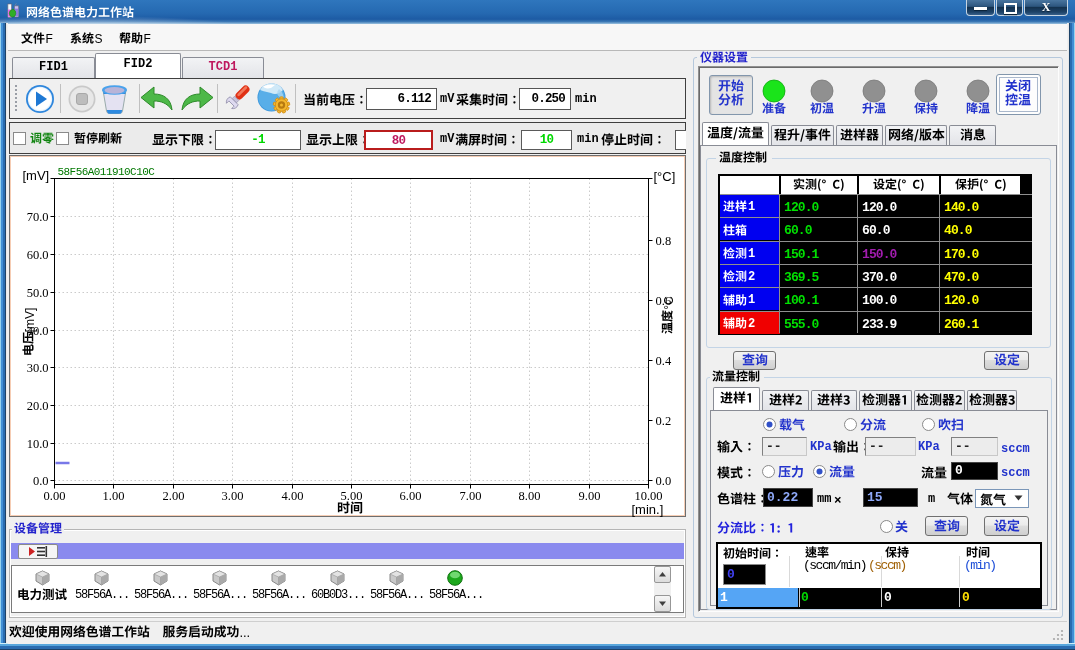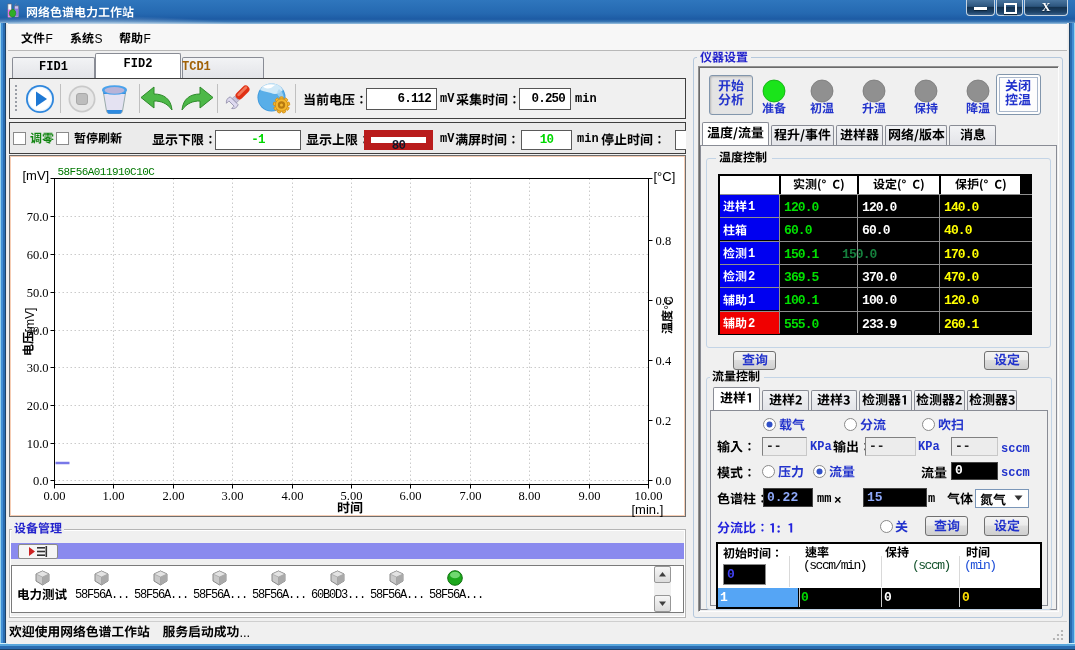--- a/index.html
+++ b/index.html
@@ -187,21 +187,21 @@
       </svg>
       <div style="position:absolute;left:143.5px;top:31.5px;font:12px 'Liberation Sans';color:#000">F</div>
       <div style="position:absolute;left:12px;top:57px;width:83px;height:21px;
 background:linear-gradient(180deg,#f2f3f5,#e3e4e8);border:1px solid #898c95;border-bottom:none;border-radius:2px 2px 0 0;box-sizing:border-box"></div>
       <div style="position:absolute;left:12px;top:60px;width:83px;text-align:center;font:bold 12px 'Liberation Mono';color:#000;position:absolute">FID1</div>
       <div style="position:absolute;left:95px;top:53px;width:86px;height:25px;background:#fff;
 border:1px solid #898c95;border-bottom:none;border-radius:2px 2px 0 0;z-index:3;box-sizing:border-box"></div>
       <div style="position:absolute;left:95px;top:57px;width:86px;text-align:center;font:bold 12px 'Liberation Mono';color:#000;z-index:4;position:absolute">FID2</div>
       <div style="position:absolute;left:182px;top:57px;width:82px;height:21px;
 background:linear-gradient(180deg,#f2f3f5,#e3e4e8);border:1px solid #898c95;border-bottom:none;border-radius:2px 2px 0 0;box-sizing:border-box"></div>
-      <div style="position:absolute;left:182px;top:60px;width:82px;font:bold 12px 'Liberation Mono';color:#a16207;position:absolute">TCD1</div>
+      <div style="position:absolute;left:182px;top:60px;width:82px;text-align:center;font:bold 12px 'Liberation Mono';color:#be185d;position:absolute">TCD1</div>
       <div style="position:absolute;left:9px;top:78px;width:677px;height:41px;background:#f0f0f0;border:1px solid #3f3f3f;box-sizing:border-box"></div>
       <svg style="position:absolute;left:15px;top:85px" width="3" height="28">
         <rect x="0" y="0" width="2" height="2" fill="#9a9ea6"></rect>
         <rect x="0" y="4" width="2" height="2" fill="#9a9ea6"></rect>
         <rect x="0" y="8" width="2" height="2" fill="#9a9ea6"></rect>
         <rect x="0" y="12" width="2" height="2" fill="#9a9ea6"></rect>
         <rect x="0" y="16" width="2" height="2" fill="#9a9ea6"></rect>
         <rect x="0" y="20" width="2" height="2" fill="#9a9ea6"></rect>
         <rect x="0" y="24" width="2" height="2" fill="#9a9ea6"></rect>
       </svg>
@@ -314,21 +314,21 @@
       <div style="left:215px;top:130px;width:86px;height:20px;background:#fff;border:1px solid #5a5a5a;font:bold 12.5px 'Liberation Mono';letter-spacing:-0.8px;color:#00d800;text-align:center;line-height:18px;box-sizing:border-box;position:absolute">-1</div>
       <svg style="position:absolute;left:306px;top:132.6px;" width="65.0" height="15.3" viewBox="0 0 1000 236">
         <g fill="#000">
           <use href="#g663E" x="0"></use>
           <use href="#g793A" x="200"></use>
           <use href="#g4E0A" x="400"></use>
           <use href="#g9650" x="600"></use>
           <use href="#gFF1A" x="800"></use>
         </g>
       </svg>
-      <div style="left:364px;top:130px;width:69px;height:20px;background:#fff;border:7px solid #b91c1c;font:bold 12.5px 'Liberation Mono';letter-spacing:-0.8px;color:#0f172a;text-align:center;line-height:18px;box-sizing:border-box;position:absolute">80</div>
+      <div style="left:364px;top:130px;width:69px;height:20px;background:#fff;border:2px solid #b91c1c;font:bold 12.5px 'Liberation Mono';letter-spacing:-0.8px;color:#be185d;text-align:center;line-height:18px;box-sizing:border-box;position:absolute">80</div>
       <div style="position:absolute;left:440px;top:132px;font:bold 12px 'Liberation Mono';color:#000;position:absolute">mV</div>
       <svg style="position:absolute;left:455px;top:132.6px;" width="65.0" height="15.3" viewBox="0 0 1000 236">
         <g fill="#000">
           <use href="#g6EE1" x="0"></use>
           <use href="#g5C4F" x="200"></use>
           <use href="#g65F6" x="400"></use>
           <use href="#g95F4" x="600"></use>
           <use href="#gFF1A" x="800"></use>
         </g>
       </svg>
@@ -766,21 +766,21 @@
       <div style="position:absolute;left:944px;top:223.3px;font:bold 13px 'Liberation Mono';color:#ffff00;position:absolute;letter-spacing:-0.9px">40.0</div>
       <div style="position:absolute;left:720px;top:241.60000000000002px;width:60px;height:22px;background:#0000f0"></div>
       <svg style="position:absolute;left:723px;top:247.0px;" width="24.0" height="14.2" viewBox="0 0 400 236">
         <g fill="#fff">
           <use href="#g68C0" x="0"></use>
           <use href="#g6D4B" x="200"></use>
         </g>
       </svg>
       <div style="position:absolute;left:748px;top:246.60000000000002px;font:bold 12px 'Liberation Mono';color:#fff;position:absolute">1</div>
       <div style="position:absolute;left:784px;top:246.60000000000002px;font:bold 13px 'Liberation Mono';color:#00e000;position:absolute;letter-spacing:-0.9px">150.1</div>
-      <div style="position:absolute;left:842px;top:246.60000000000002px;font:bold 13px 'Liberation Mono';color:#15803d;position:absolute;letter-spacing:-0.9px">150.0</div>
+      <div style="position:absolute;left:862px;top:246.60000000000002px;font:bold 13px 'Liberation Mono';color:#a21caf;position:absolute;letter-spacing:-0.9px">150.0</div>
       <div style="position:absolute;left:944px;top:246.60000000000002px;font:bold 13px 'Liberation Mono';color:#ffff00;position:absolute;letter-spacing:-0.9px">170.0</div>
       <div style="position:absolute;left:720px;top:264.90000000000003px;width:60px;height:22px;background:#0000f0"></div>
       <svg style="position:absolute;left:723px;top:270.3px;" width="24.0" height="14.2" viewBox="0 0 400 236">
         <g fill="#fff">
           <use href="#g68C0" x="0"></use>
           <use href="#g6D4B" x="200"></use>
         </g>
       </svg>
       <div style="position:absolute;left:748px;top:269.90000000000003px;font:bold 12px 'Liberation Mono';color:#fff;position:absolute">2</div>
       <div style="position:absolute;left:784px;top:269.90000000000003px;font:bold 13px 'Liberation Mono';color:#00e000;position:absolute;letter-spacing:-0.9px">369.5</div>
@@ -983,21 +983,21 @@
           <use href="#gFF1A" x="600"></use>
         </g>
       </svg>
       <div style="position:absolute;left:763px;top:488px;width:50px;height:19px;background:#000;border:1px solid #444;font:bold 13px 'Liberation Mono';color:#8ea8f8;padding-left:3px;line-height:17px;box-sizing:border-box">0.22</div>
       <div style="position:absolute;left:817px;top:492px;font:bold 12px 'Liberation Mono';color:#000;position:absolute">mm</div>
       <svg style="position:absolute;left:834px;top:492.6px;" width="7.6" height="15.3" viewBox="0 0 117 236">
         <g fill="#000">
           <use href="#gD7" x="0"></use>
         </g>
       </svg>
-      <div style="position:absolute;left:863px;top:488px;width:64px;height:19px;background:#000;border:1px solid #444;font:bold 13px 'Liberation Mono';color:#8ea8f8;padding-left:3px;line-height:17px;box-sizing:border-box">15</div>
+      <div style="position:absolute;left:863px;top:488px;width:55px;height:19px;background:#000;border:1px solid #444;font:bold 13px 'Liberation Mono';color:#8ea8f8;padding-left:3px;line-height:17px;box-sizing:border-box">15</div>
       <div style="position:absolute;left:928px;top:492px;font:bold 12px 'Liberation Mono';color:#000;position:absolute">m</div>
       <svg style="position:absolute;left:947px;top:491.6px;" width="39.0" height="15.3" viewBox="0 0 600 236">
         <g fill="#000">
           <use href="#g6C14" x="0"></use>
           <use href="#g4F53" x="200"></use>
           <use href="#gFF1A" x="400"></use>
         </g>
       </svg>
       <div style="position:absolute;left:975px;top:489px;width:54px;height:19px;background:#fff;border:1px solid #7a96b8;box-sizing:border-box"></div>
       <svg style="position:absolute;left:980px;top:492.6px;" width="26.0" height="15.3" viewBox="0 0 400 236">
@@ -1062,21 +1062,21 @@
           <use href="#g7387" x="200"></use>
         </g>
       </svg>
       <div style="position:absolute;left:803px;top:558px;font:13px 'Liberation Mono';color:#000;position:absolute;letter-spacing:-1.5px">(sccm/min)</div>
       <svg style="position:absolute;left:885px;top:546px;" width="24.0" height="14.2" viewBox="0 0 400 236">
         <g fill="#000">
           <use href="#g4FDD" x="0"></use>
           <use href="#g6301" x="200"></use>
         </g>
       </svg>
-      <div style="position:absolute;left:912px;top:558px;font:13px 'Liberation Mono';color:#14532d;position:absolute;letter-spacing:-1.5px">(sccm)</div>
+      <div style="position:absolute;left:868px;top:558px;font:13px 'Liberation Mono';color:#a16207;position:absolute;letter-spacing:-1.5px">(sccm)</div>
       <svg style="position:absolute;left:966px;top:546px;" width="24.0" height="14.2" viewBox="0 0 400 236">
         <g fill="#000">
           <use href="#g65F6" x="0"></use>
           <use href="#g95F4" x="200"></use>
         </g>
       </svg>
       <div style="position:absolute;left:964px;top:558px;font:13px 'Liberation Mono';color:#1d4ed8;position:absolute;letter-spacing:-1.5px">(min)</div>
       <div style="position:absolute;left:718px;top:588px;width:322px;height:19px;background:#000"></div>
       <div style="position:absolute;left:718px;top:588px;width:80px;height:19px;background:#55a5f5"></div>
       <div style="position:absolute;left:720px;top:590px;font:bold 13px 'Liberation Mono';color:#fff;position:absolute">1</div>

